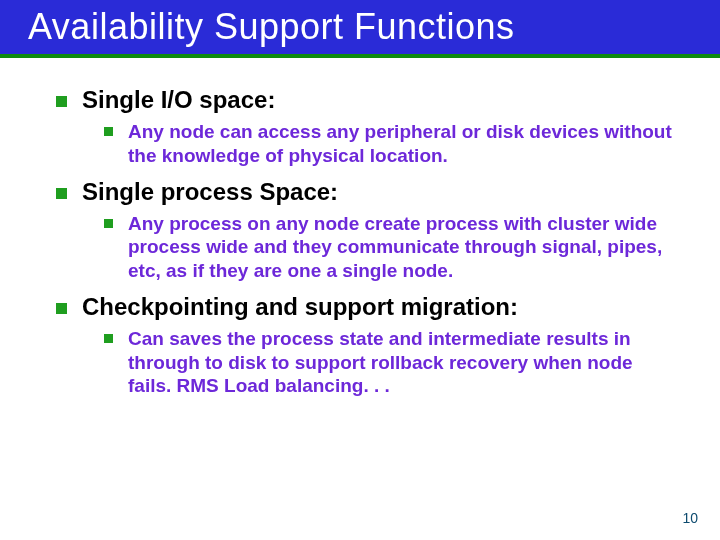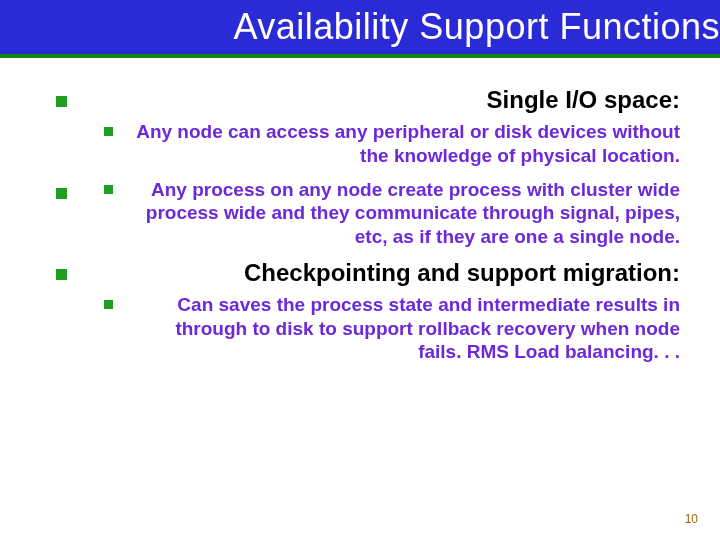--- a/index.html
+++ b/index.html
@@ -1,53 +1,54 @@
 <!DOCTYPE html>
 <html><head>
 <meta charset="utf-8">
 <style>
   * { margin: 0; padding: 0; box-sizing: border-box; }
   html, body { width: 720px; height: 540px; background: #fff; font-family: Tahoma, Verdana, Arial, sans-serif; overflow: hidden; }
-  .slide { width: 720px; height: 540px; position: relative; text-align: right; }
+  .slide { width: 720px; height: 540px; position: relative; }
   .title-band { background: #2a2bd7; padding: 6px 0 6px 28px; }
   .title-band h1 { color: #fff; font-family: "Trebuchet MS", "Comic Sans MS", cursive, sans-serif; font-size: 36px; font-weight: 400; letter-spacing: 0.5px; }
   .under-rule { height: 4px; background: #0f8a0f; }
   .content { padding: 28px 40px 0 56px; }
   ul { list-style: none; font-weight: bold; }
   .lvl1 > li { position: relative; padding-left: 26px; margin-bottom: 10px; font-size: 24px; color: #000; }
   .lvl1 > li::before {
     content: ""; position: absolute; left: 0; top: 10px;
     width: 11px; height: 11px; background: #1f9e1f;
   }
   .lvl2 { margin-top: 6px; margin-bottom: 2px; }
   .lvl2 > li { position: relative; padding-left: 24px; margin: 4px 0 8px 22px; font-size: 19px; line-height: 1.25; color: #6d28d9; }
   .lvl2 > li::before {
     content: ""; position: absolute; left: 0; top: 7px;
     width: 9px; height: 9px; background: #1f9e1f;
   }
-  .pagenum { position: absolute; right: 22px; bottom: 14px; font-size: 12px; color: #a16207; margin-top: 36px; }
+  .pagenum { position: absolute; right: 22px; bottom: 14px; font-size: 14px; color: #0c4a6e; margin-top: 36px; }
 </style>
 </head>
 <body>
 
 <div class="slide">
   <div class="title-band">
     <h1>Availability Support Functions</h1>
   </div>
   <div class="under-rule"></div>
 
   <div class="content">
     <ul class="lvl1">
       <li>
         <span>Single I/O space:</span>
         <ul class="lvl2">
           <li>Any node can access any peripheral or disk devices without the knowledge of physical location.</li>
         </ul>
       </li>
       <li>
+        <span>Single process Space:</span>
         <ul class="lvl2">
           <li> Any process on any node create process with cluster wide process wide and they communicate through signal, pipes, etc, as if they are one a single node.</li>
         </ul>
       </li>
       <li>
         <span>Checkpointing and support migration:</span>
         <ul class="lvl2">
           <li>Can saves the process state and intermediate results in through to disk to support rollback recovery when node fails. RMS Load balancing. . .</li>
         </ul>
       </li>

